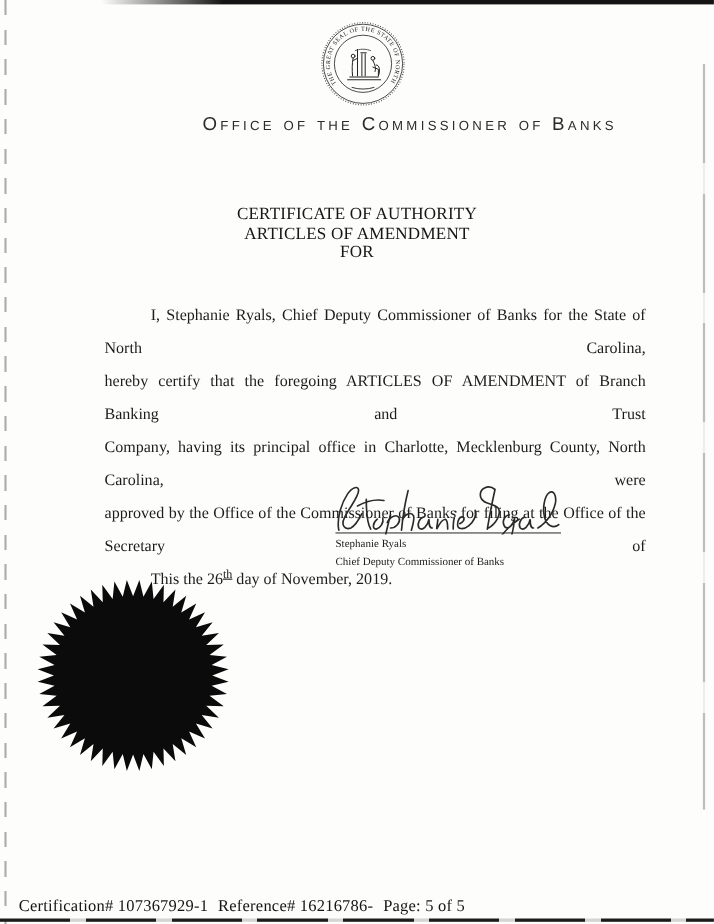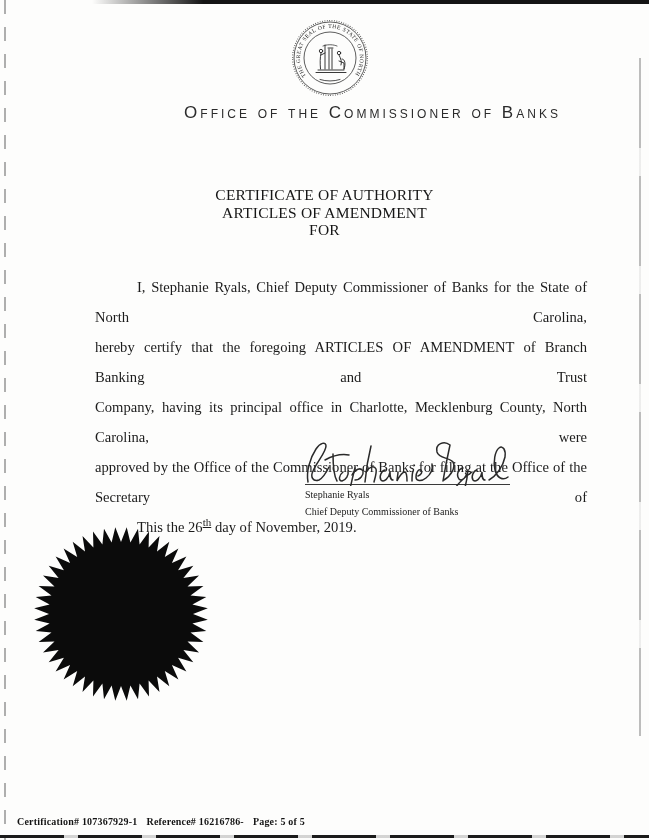--- a/index.html
+++ b/index.html
@@ -34,21 +34,21 @@
   .date-line sup { font-size:11px; line-height:0;text-decoration:underline; }
 
   .sig-block { position:absolute; left:305px; top:438px; width:220px; font-size:10px; color:#1c1c1c; }
   .sig-draw { position:relative; width:205px; height:46px; border-bottom:1.4px solid #3a3a3a; }
   .sig-draw svg { position:absolute; left:0; top:-2px; }
   .sig-name { line-height:17px; margin-top:1px; }
   .sig-title { line-height:17px; }
 
   .embossed-seal { position:absolute; left:33px; top:526px; width:176px; height:176px; }
 
-  .footer { position:absolute; left:17px; top:816px; font-weight:bold; font-size:10px;
+  .footer { position:absolute; left:17px; top:816px; font-weight:normal; font-size:15px;
     color:#141414; letter-spacing:.2px; white-space:nowrap; }
   .footer span { margin-right:9px; }
   .footer span:last-child { margin-right:0; }
 </style>
 </head>
 <body>
 
 <div class="page" style="color: rgb(30, 30, 30);">
 
   <div class="artifact-top-bar"></div>

